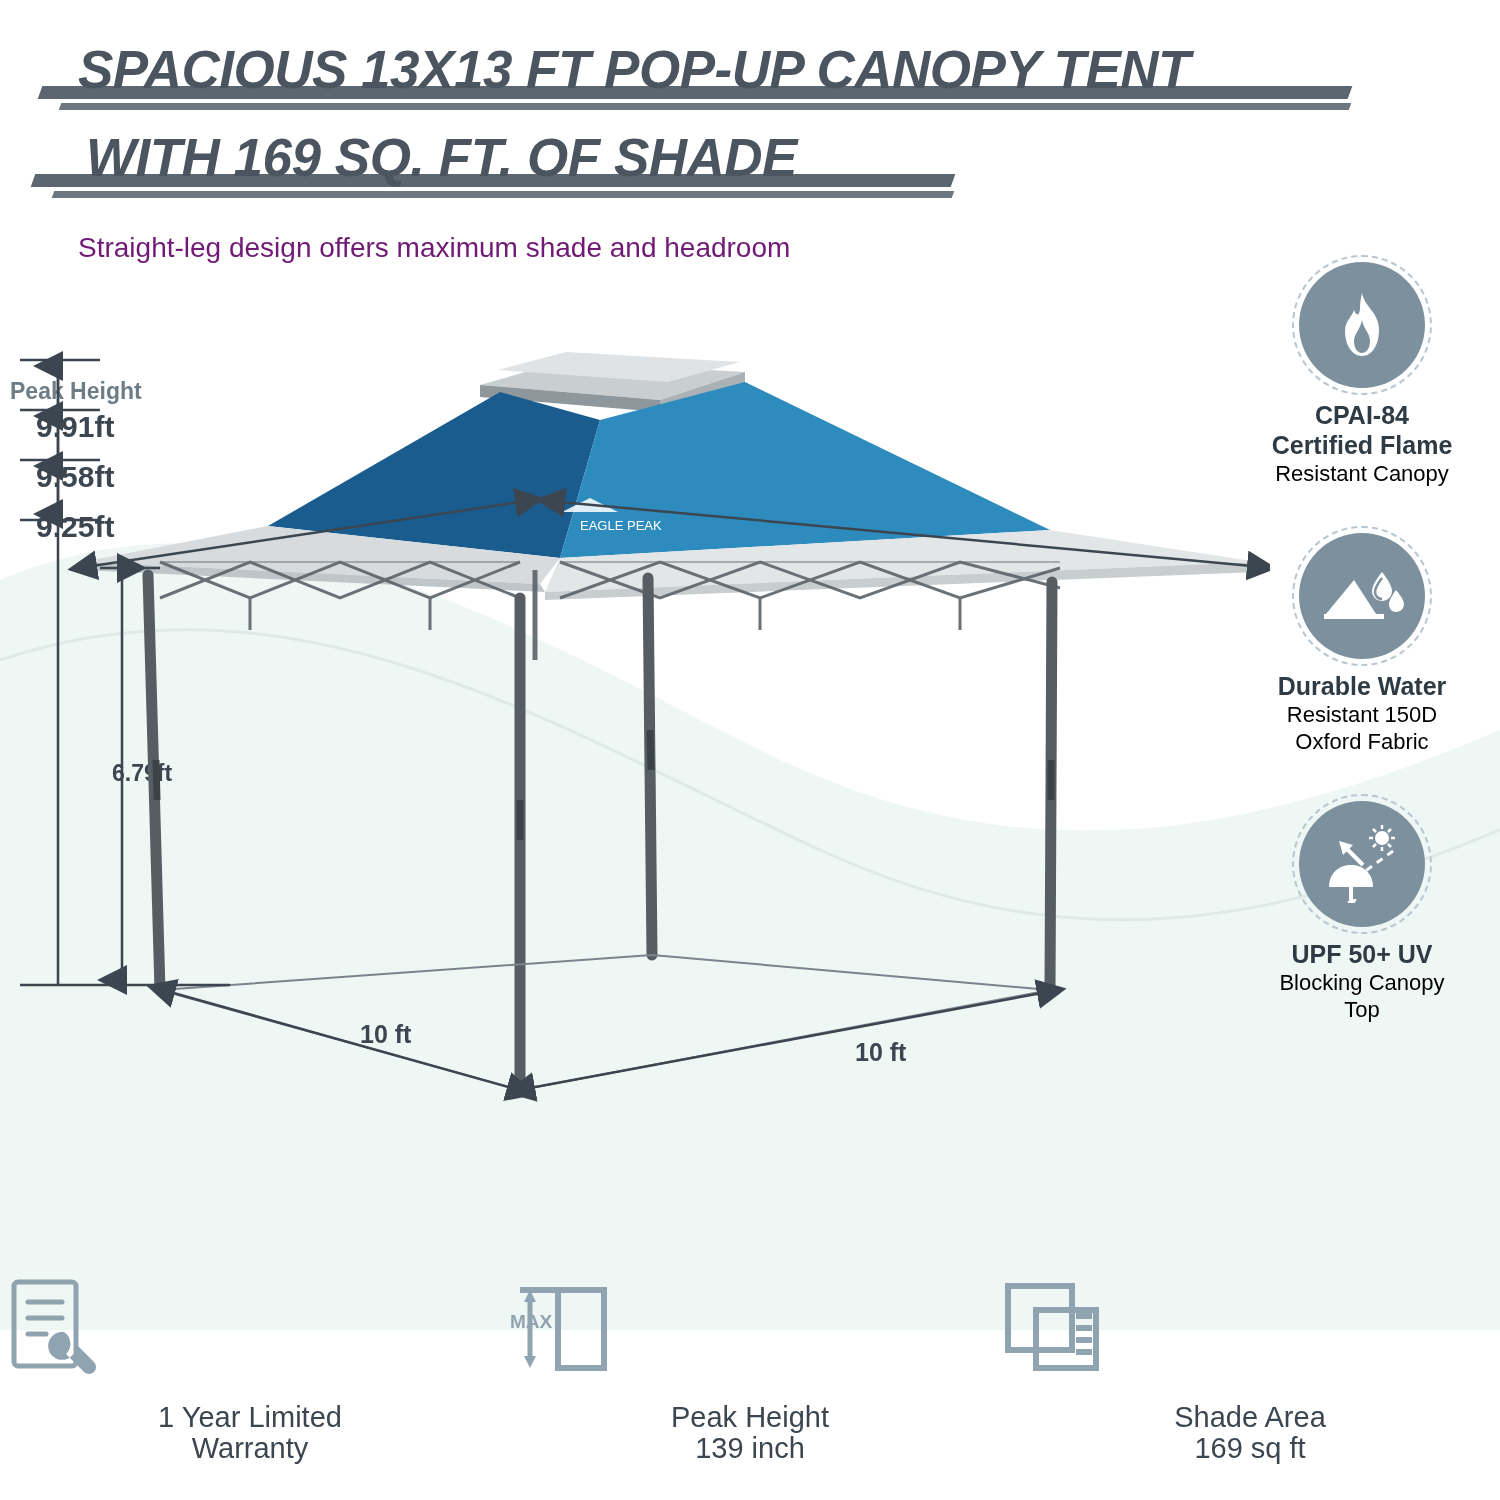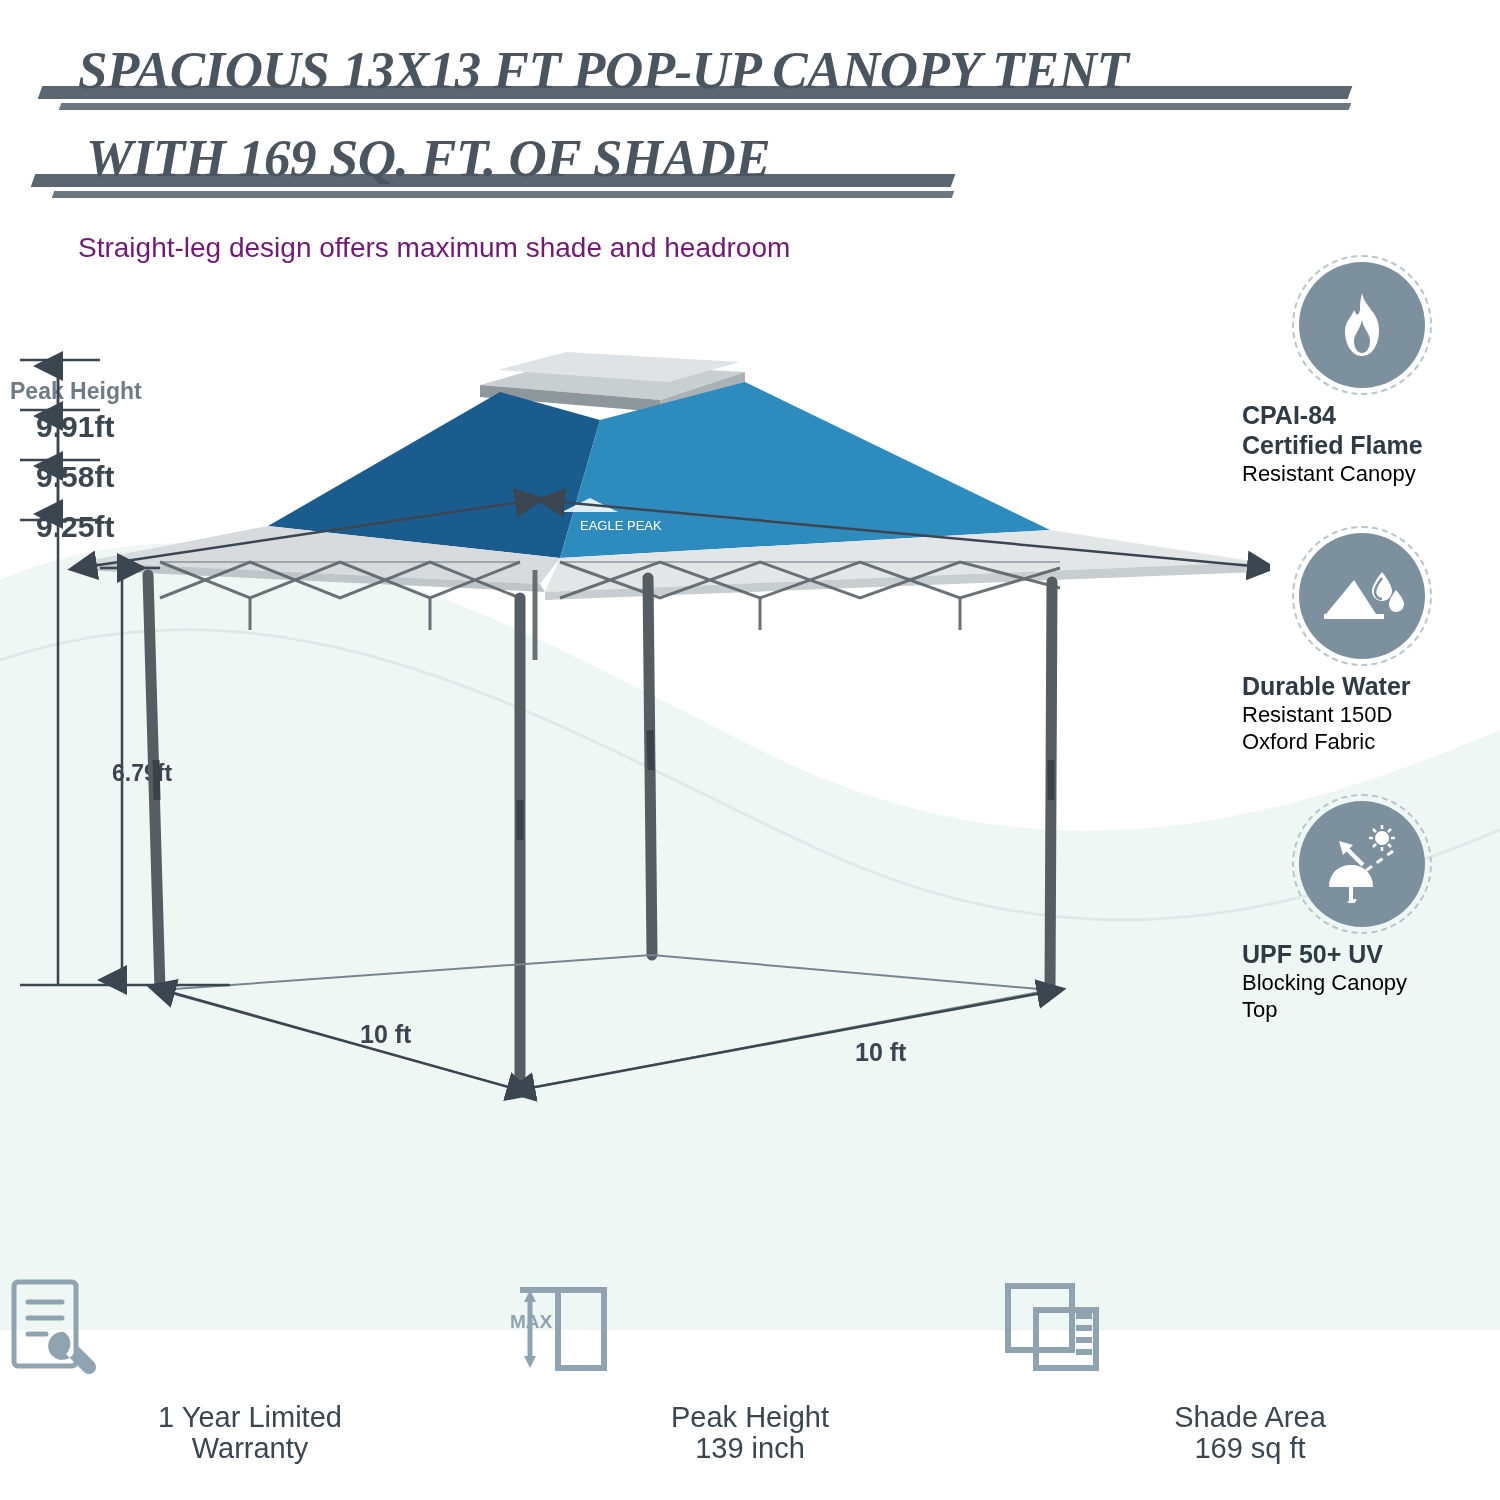--- a/index.html
+++ b/index.html
@@ -28,21 +28,20 @@
     height: 1000px;
     z-index: 0;
   }
   
   .header {
     position: absolute;
     left: 0;
     top: 40px;
     width: 1270px;
     z-index: 4;
-    font-family: Liberation Serif, serif;
   }
   .title-line {
     position: relative;
     height: 66px;
     margin-bottom: 4px;
   }
   .title-text {
     position: absolute;
     left: 78px;
     top: 0;
@@ -88,20 +87,21 @@
   }
   
   .features {
     position: absolute;
     right: 18px;
     top: 262px;
     width: 240px;
     z-index: 5;
   }
   .feature {
+    text-align: center;
     margin-bottom: 46px;
   }
   .feature .circle {
     width: 126px;
     height: 126px;
     margin: 0 auto 12px auto;
     border-radius: 50%;
     background: #7d909e;
     display: flex;
     align-items: center;

